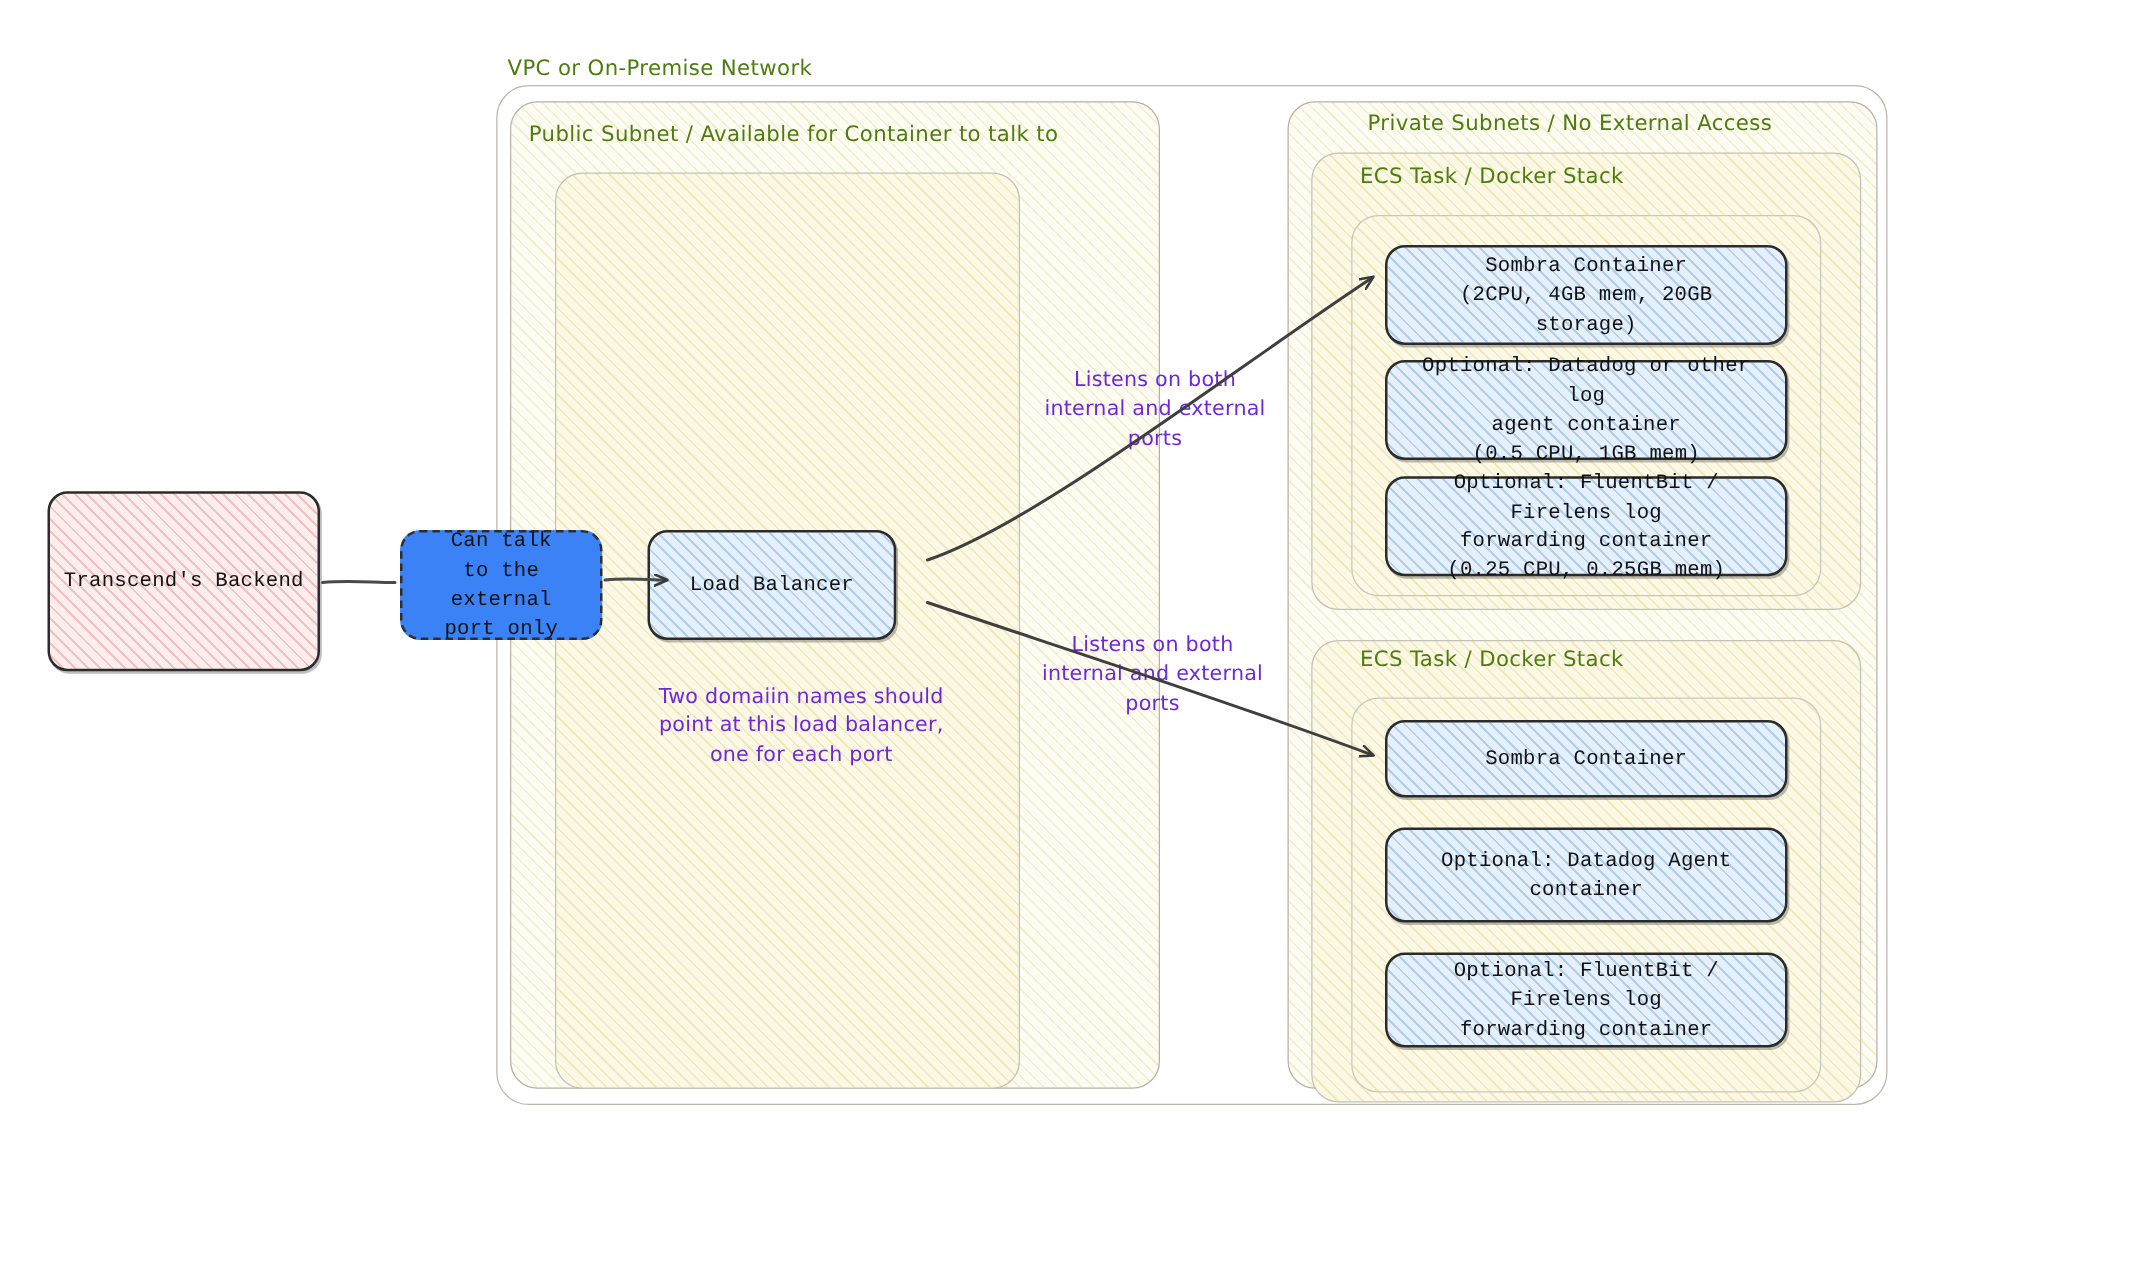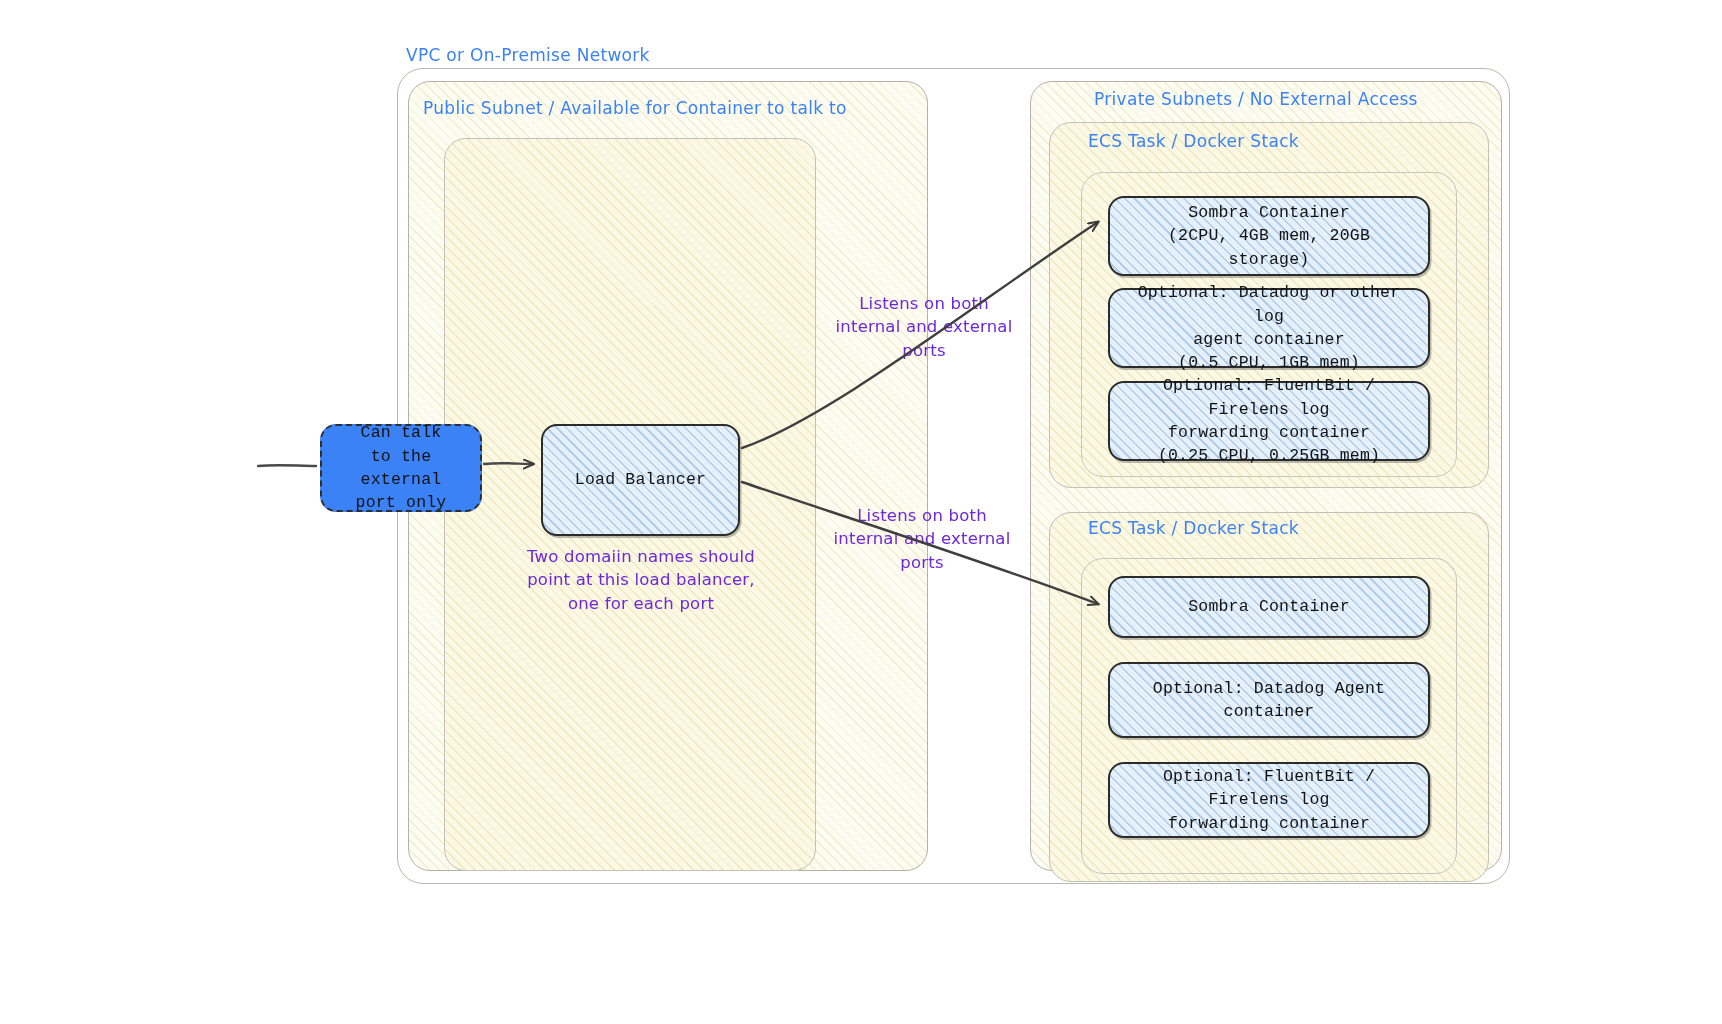--- a/index.html
+++ b/index.html
@@ -50,21 +50,21 @@
     box-shadow:1.5px 2px 0 rgba(40,40,40,.30);
   }
   .node-label{
     font-family:Liberation Mono, monospace;
     font-size:16.5px;line-height:1.42;color:#121212;
     letter-spacing:.2px;padding:0 10px;
     white-space:pre-line;
   }
   .grp-title{
     position:absolute;
-    font-size:17px;color:#3b82f6;letter-spacing:.3px;
+    font-size:17px;color:#4d7c0f;letter-spacing:.3px;
     white-space:nowrap;
   }
   .freetext{
     position:absolute;text-align:center;
     font-size:16.5px;line-height:1.42;color:#6d28d9;
     letter-spacing:.2px;white-space:pre-line;
   }
   .dashbox{
     position:absolute;box-sizing:border-box;
     border:2px dashed #2e2e2e;border-radius:16px;
@@ -122,28 +122,31 @@
   <div class="box node hatch-blue" style="left:1108px;top:662px;width:322px;height:76px;">
     <span class="node-label">Optional: Datadog Agent
 container</span>
   </div>
 
   <div class="box node hatch-blue" style="left:1108px;top:762px;width:322px;height:76px;">
     <span class="node-label">Optional: FluentBit / Firelens log
 forwarding container</span>
   </div>
 
+  <div class="box node hatch-red" style="left:38px;top:393px;width:218px;height:144px;">
+    <span class="node-label">Transcend's Backend</span>
+  </div>
 
   <div class="dashbox" style="left:320px;top:424px;width:162px;height:88px;">
     <span class="node-label">Can talk
 to the external
 port only</span>
   </div>
 
-  <div class="box node hatch-blue" style="left:541px;top:424px;width:199px;height:112px;">
+  <div class="box node hatch-blue" style="left:518px;top:424px;width:199px;height:88px;">
     <span class="node-label">Load Balancer</span>
   </div>
 
   <div class="freetext" style="left:466px;top:545px;width:350px;">Two domaiin names should
 point at this load balancer,
 one for each port</div>
 
 
   <div class="freetext" style="left:826px;top:292px;width:196px;">Listens on both
 internal and external

